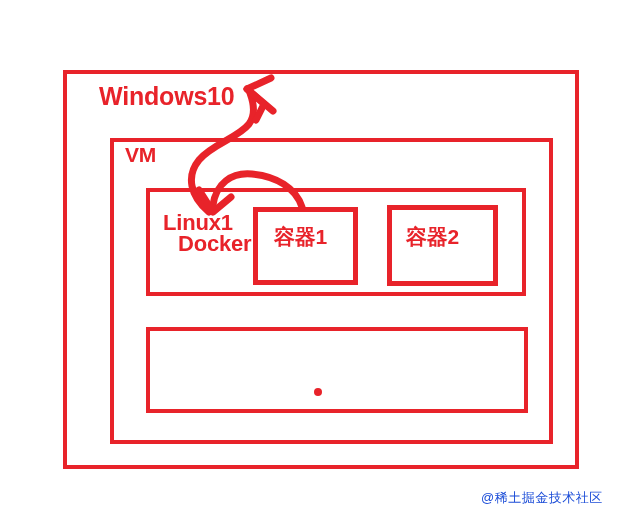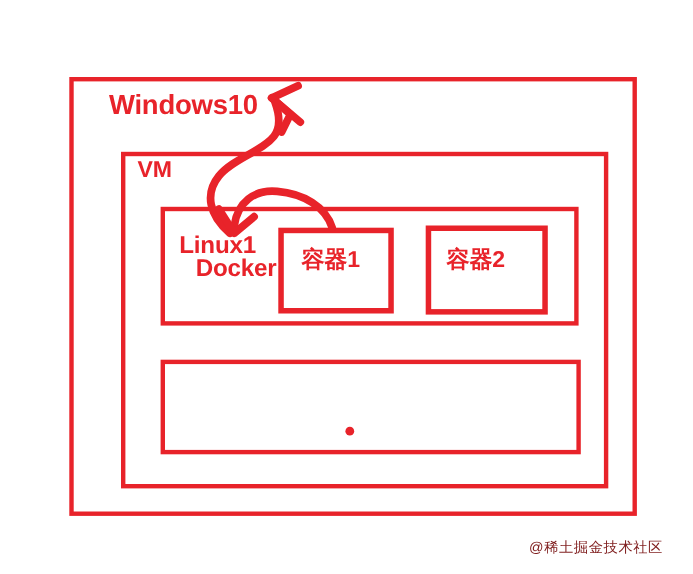--- a/index.html
+++ b/index.html
@@ -94,21 +94,21 @@
     left: 0; top: 0;
     width: 630px; height: 522px;
     pointer-events: none;
   }
 
   
   .watermark {
     position: absolute;
     left: 481px; top: 489px;
     font-size: 13px;
-    color: #7f1d1d;
+    color: #1d4ed8;
     white-space: nowrap;
     letter-spacing: 0.5px;
   }
 </style>
 </head>
 <body>
 
 <div id="canvas">
 
   <div class="box box-windows10"></div>

